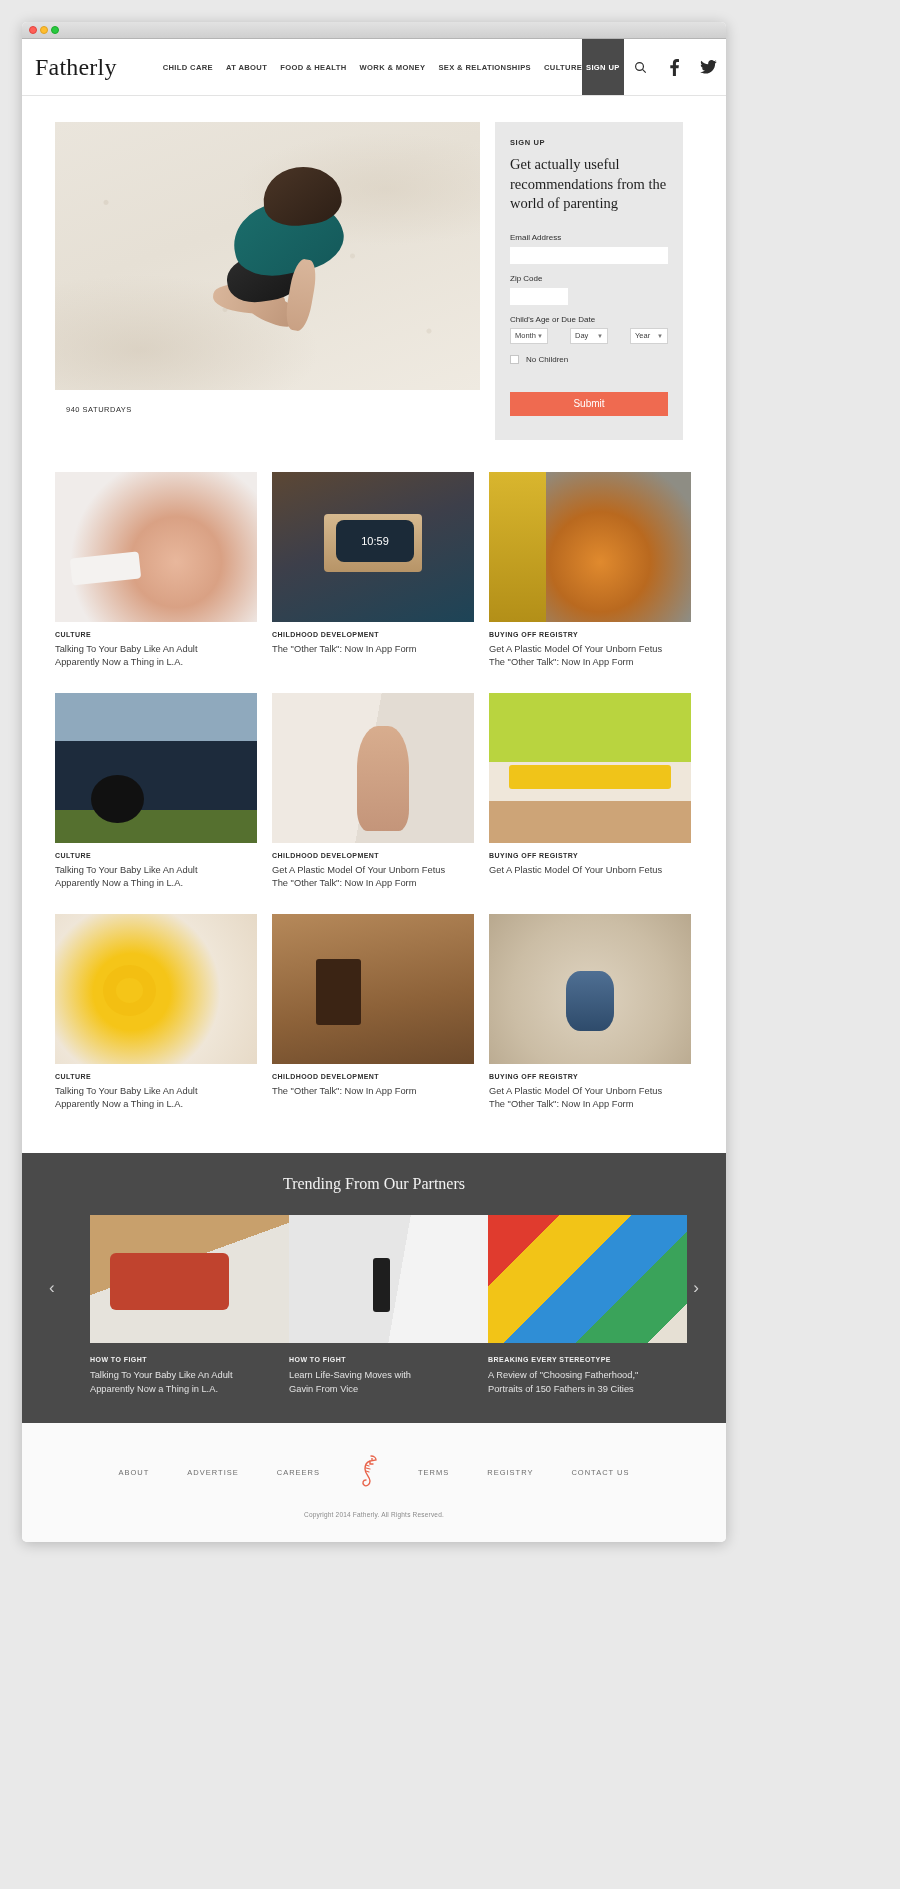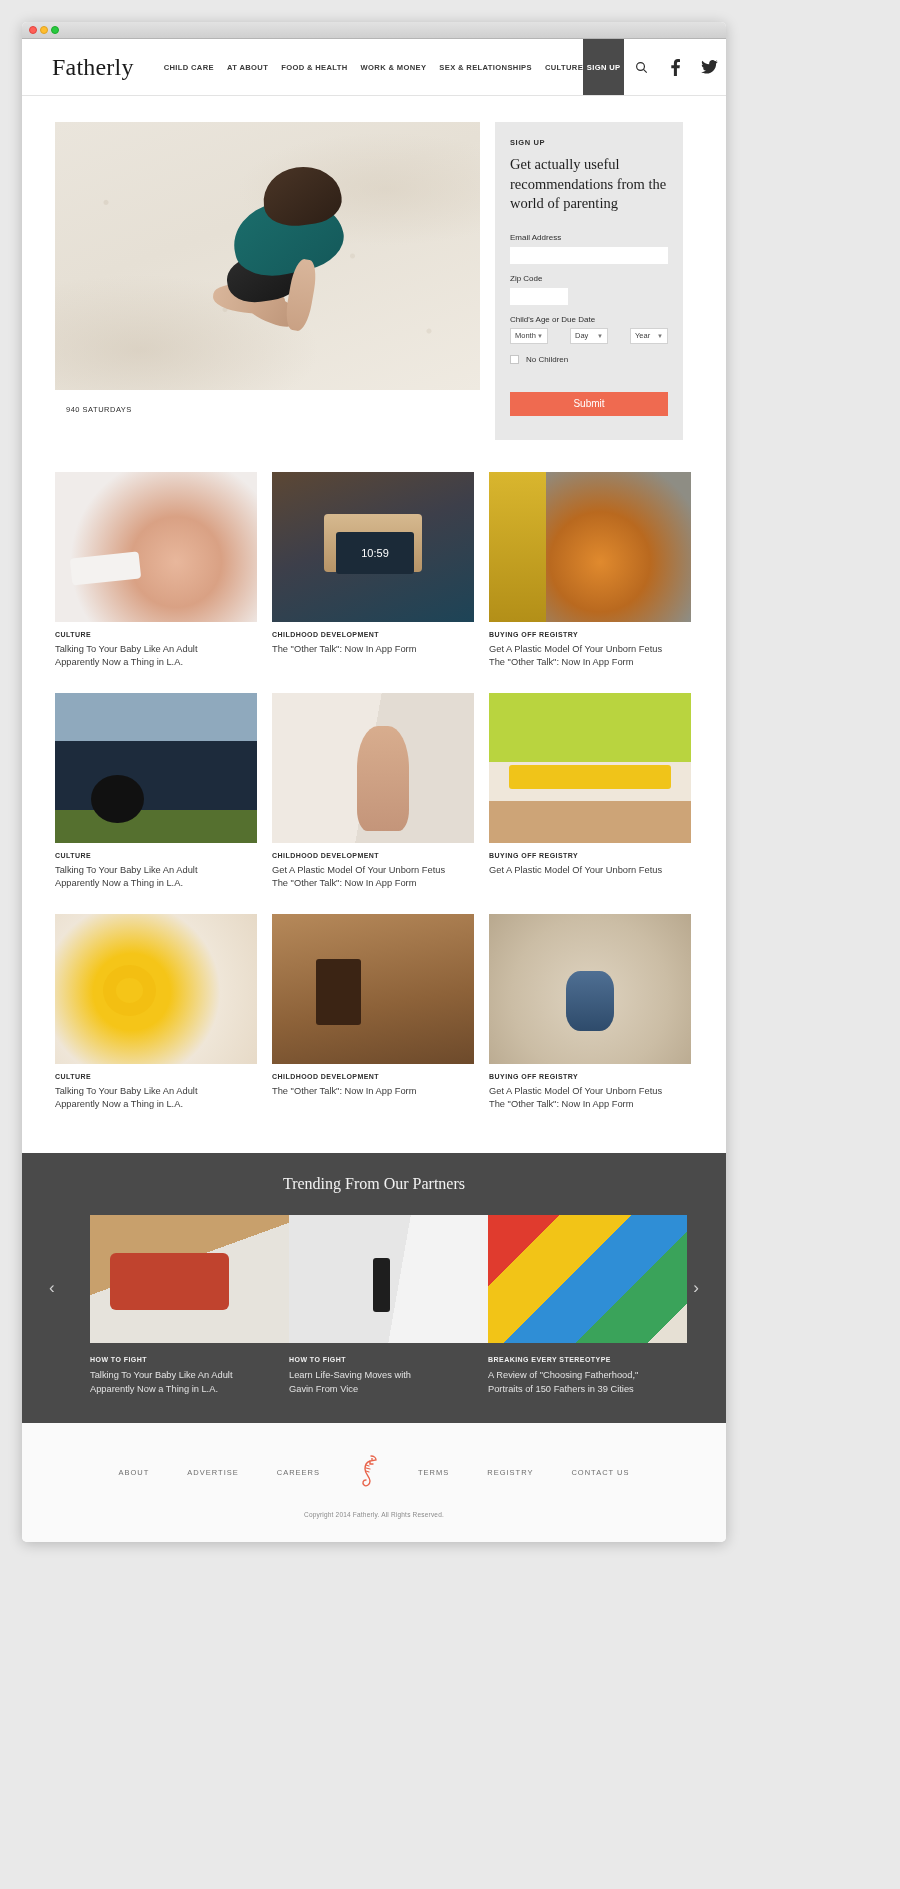--- a/index.html
+++ b/index.html
@@ -37,21 +37,21 @@
     display: flex; align-items: stretch;
     border-bottom: 1px solid #e3e3e3;
     background: #fff;
   }
   .logo {
     font-family: "Liberation Serif", serif;
     font-size: 24px;
     letter-spacing: 0.2px;
     color: #1b1b1b;
     display: flex; align-items: center;
-    padding-left: 30px;
+    padding-left: 13px;
     width: 155px;
   }
   .nav {
     flex: 1;
     display: flex; align-items: center;
     gap: 13px;
   }
   .nav-item {
     font-size: 7.6px;
     font-weight: bold;
@@ -203,21 +203,21 @@
     font-size: 7px; font-weight: bold; letter-spacing:.45px; color:#2d2d2d;
     margin-bottom: 5px;
   }
   .card-title { font-size: 9.3px; line-height: 1.45; color:#3c3c3c; }
 
   
   .p-baby { background: radial-gradient(circle at 60% 60%, #e8b79c, #d9a184 30%, #f0ecea 70%); }
   .p-baby::after{content:"";position:absolute;left:8%;top:55%;width:34%;height:18%;background:#f4f2f0;border-radius:4px;transform:rotate(-6deg);}
   .p-clock { background: linear-gradient(160deg,#5c4734 0%, #3d3f4a 45%, #1d4457 100%); }
   .clockbox{position:absolute;left:52px;top:42px;width:98px;height:58px;background:linear-gradient(#d6b98f,#b79467);border-radius:4px;}
-  .clockface{position:absolute;left:64px;top:60px;width:78px;height:42px;background:#1b2a38;border-radius:3px;display:flex;align-items:center;justify-content:center;color:#fff;font-size:11px;font-family:"Liberation Sans",sans-serif;}
+  .clockface{position:absolute;left:64px;top:48px;width:78px;height:42px;background:#1b2a38;border-radius:8px;display:flex;align-items:center;justify-content:center;color:#fff;font-size:11px;font-family:"Liberation Sans",sans-serif;}
   .p-carrots { background: radial-gradient(circle at 55% 60%, #e08a2e, #b9691f 35%, #8e8d84 75%); }
   .p-carrots::after{content:"";position:absolute;left:0;top:0;width:28%;height:100%;background:linear-gradient(#d9b62e,#b38f18);}
   .p-car { background: linear-gradient(180deg,#8fa9bd 0 32%, #1d2b3c 32% 78%, #55702f 78% 100%); }
   .p-car::after{content:"";position:absolute;left:18%;top:55%;width:26%;height:32%;background:#111;border-radius:50%;}
   .p-kidwall { background: linear-gradient(100deg,#efe9e2 0 48%, #e3dcd3 48% 100%); }
   .p-kidwall::after{content:"";position:absolute;left:42%;top:22%;width:26%;height:70%;background:linear-gradient(#d8ad8e,#c4957a);border-radius:40% 40% 20% 20%;}
   .p-class { background: linear-gradient(180deg,#b9d43f 0 46%, #efe7da 46% 72%, #cda477 72% 100%); }
   .p-class::after{content:"";position:absolute;left:10%;top:48%;width:80%;height:16%;background:#f0c419;border-radius:3px;}
   .p-ring { background: radial-gradient(circle at 38% 52%, #f5c518 0 26%, #efe6d8 60%, #e6d9c6 100%); }
   .p-ring::after{content:"";position:absolute;left:24%;top:34%;width:26%;height:34%;border:13px solid #f3bf12;border-radius:50%;box-sizing:border-box;}

